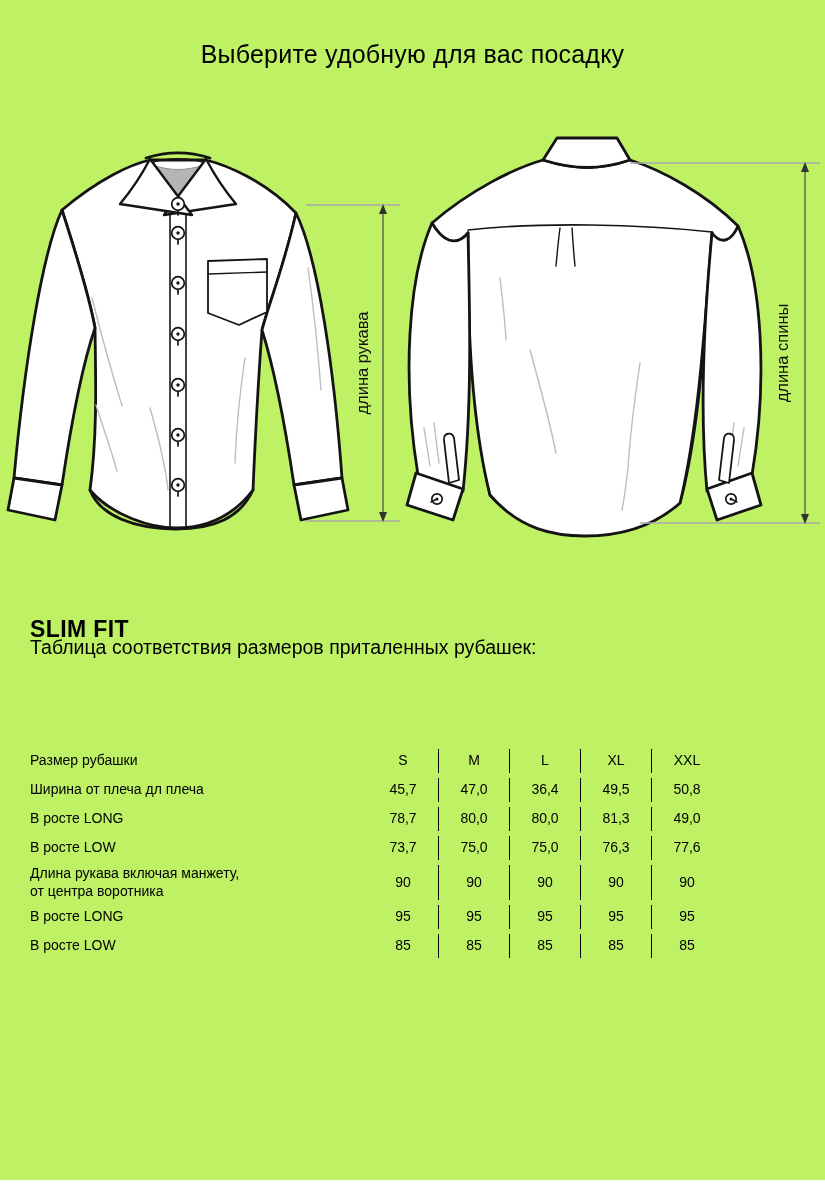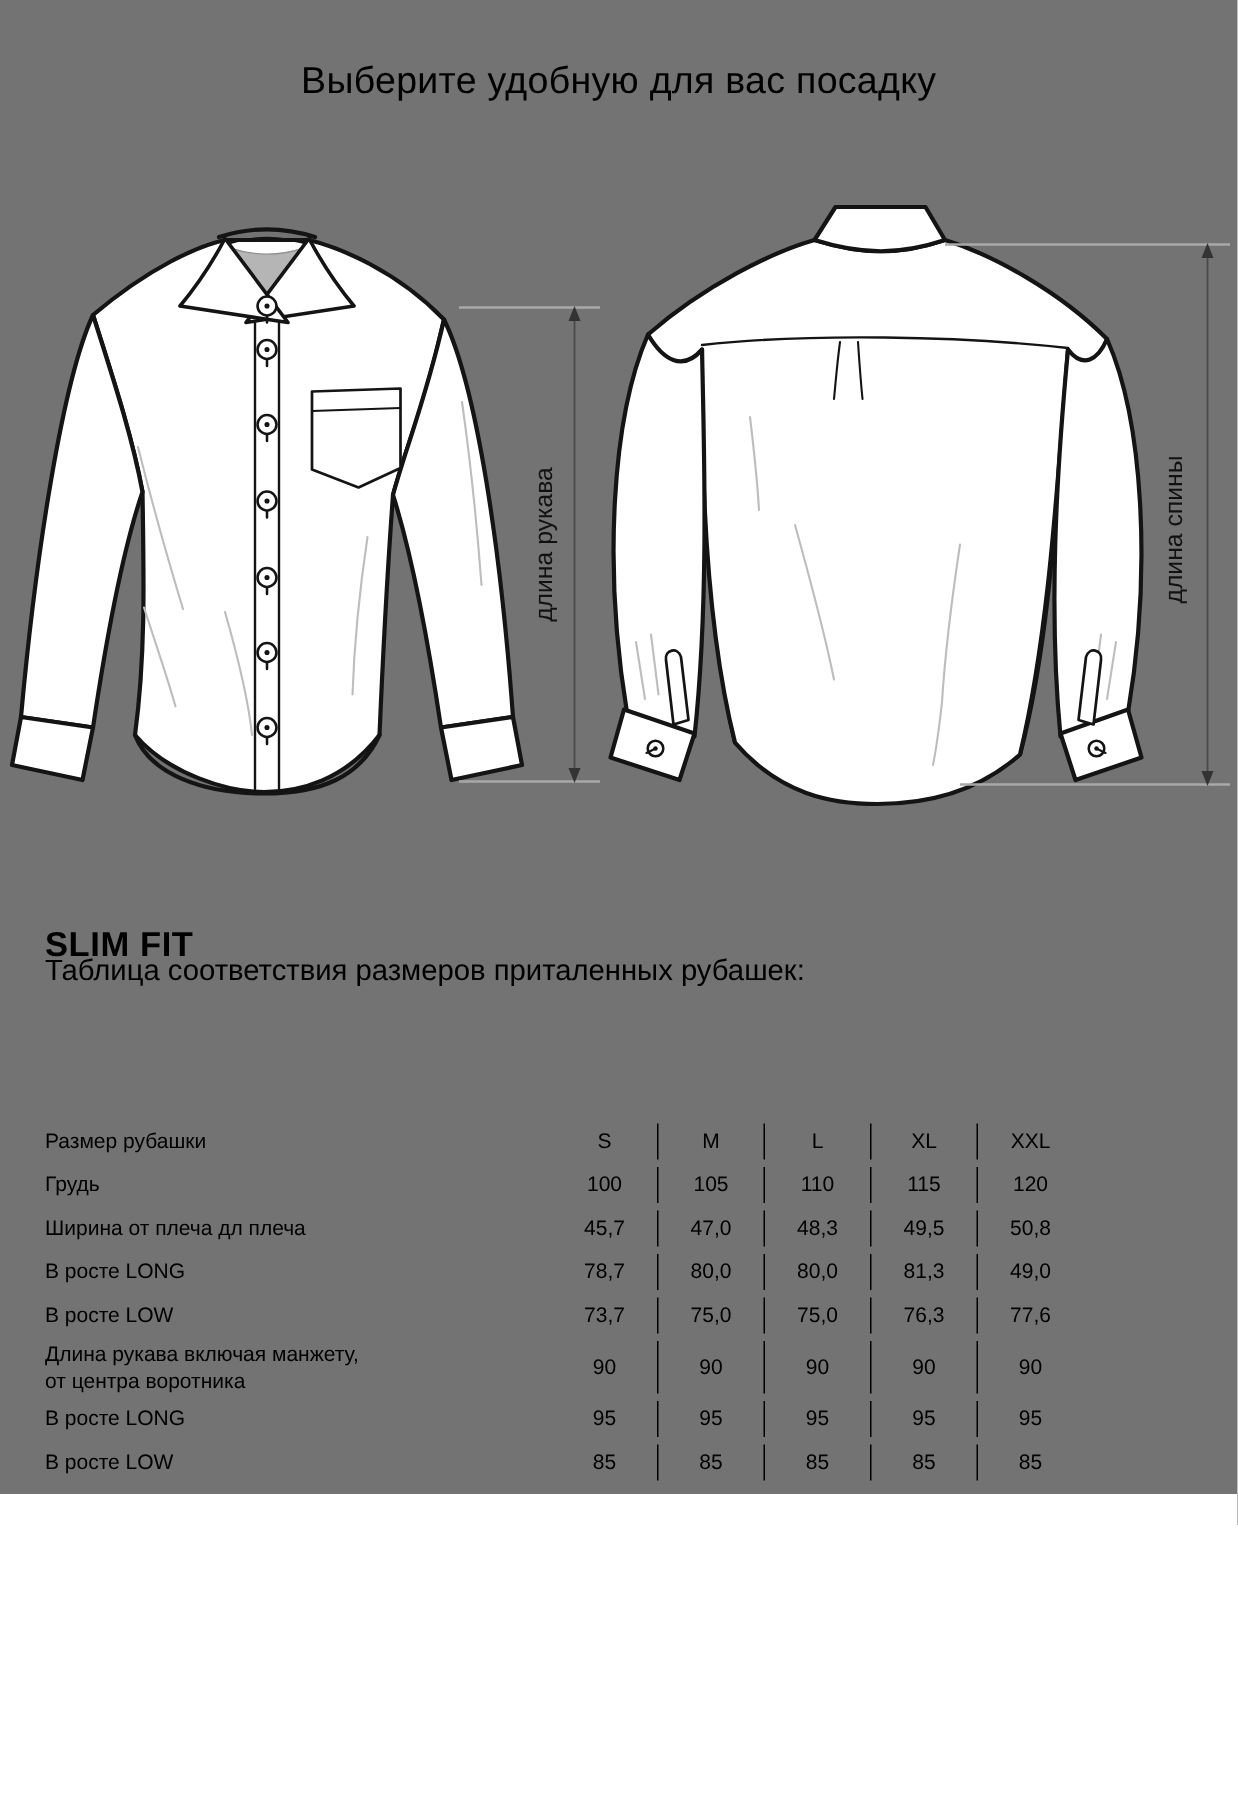--- a/index.html
+++ b/index.html
@@ -1,17 +1,17 @@
 <!DOCTYPE html>
 <html><head>
 <meta charset="utf-8">
 <style>
   html,body{margin:0;padding:0;background:#fff;}
   .page{
-    position:relative;width:825px;height:996px;background:#737373;overflow:hidden;
+    position:relative;width:825px;height:1180px;background:#bef264;overflow:hidden;
     font-family:"Liberation Sans", sans-serif;color:#000;
   }
   .title{
     position:absolute;top:40px;left:0;width:825px;margin:0;
     text-align:center;font-size:25px;font-weight:400;letter-spacing:.2px;
   }
   .diagram{position:absolute;top:118px;left:0;}
   .slim-heading{
     position:absolute;top:616px;left:30px;margin:0;
     font-size:23px;font-weight:700;letter-spacing:.4px;
@@ -193,32 +193,24 @@
     <tbody>
       <tr>
         <td class="lbl">Размер рубашки</td>
         <td class="val">S</td>
         <td class="val">M</td>
         <td class="val">L</td>
         <td class="val">XL</td>
         <td class="val">XXL</td>
       </tr>
       <tr>
-        <td class="lbl">Грудь</td>
-        <td class="val">100</td>
-        <td class="val">105</td>
-        <td class="val">110</td>
-        <td class="val">115</td>
-        <td class="val">120</td>
-      </tr>
-      <tr>
         <td class="lbl">Ширина от плеча дл плеча</td>
         <td class="val">45,7</td>
         <td class="val">47,0</td>
-        <td class="val">48,3</td>
+        <td class="val">36,4</td>
         <td class="val">49,5</td>
         <td class="val">50,8</td>
       </tr>
       <tr>
         <td class="lbl">В росте LONG</td>
         <td class="val">78,7</td>
         <td class="val">80,0</td>
         <td class="val">80,0</td>
         <td class="val">81,3</td>
         <td class="val">49,0</td>

